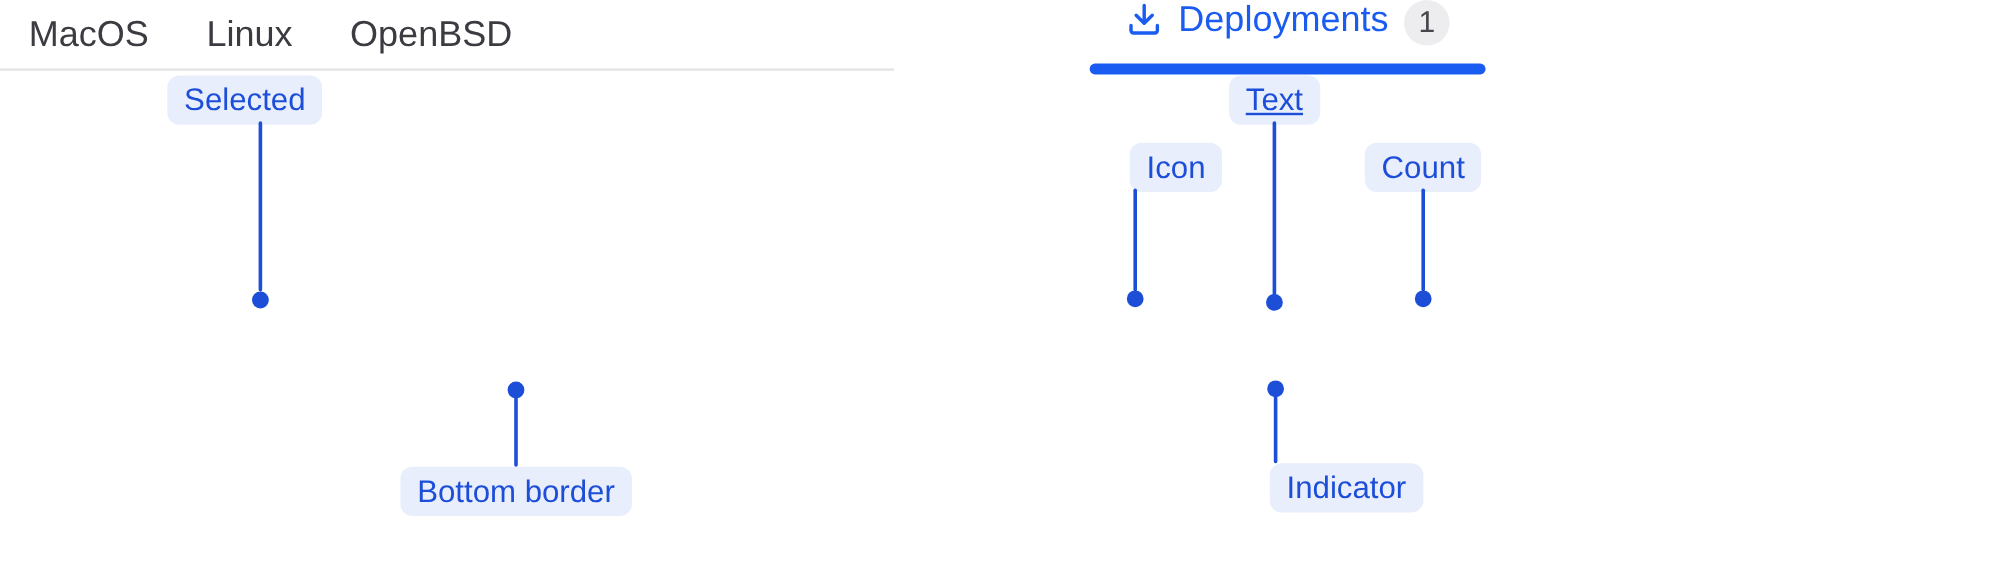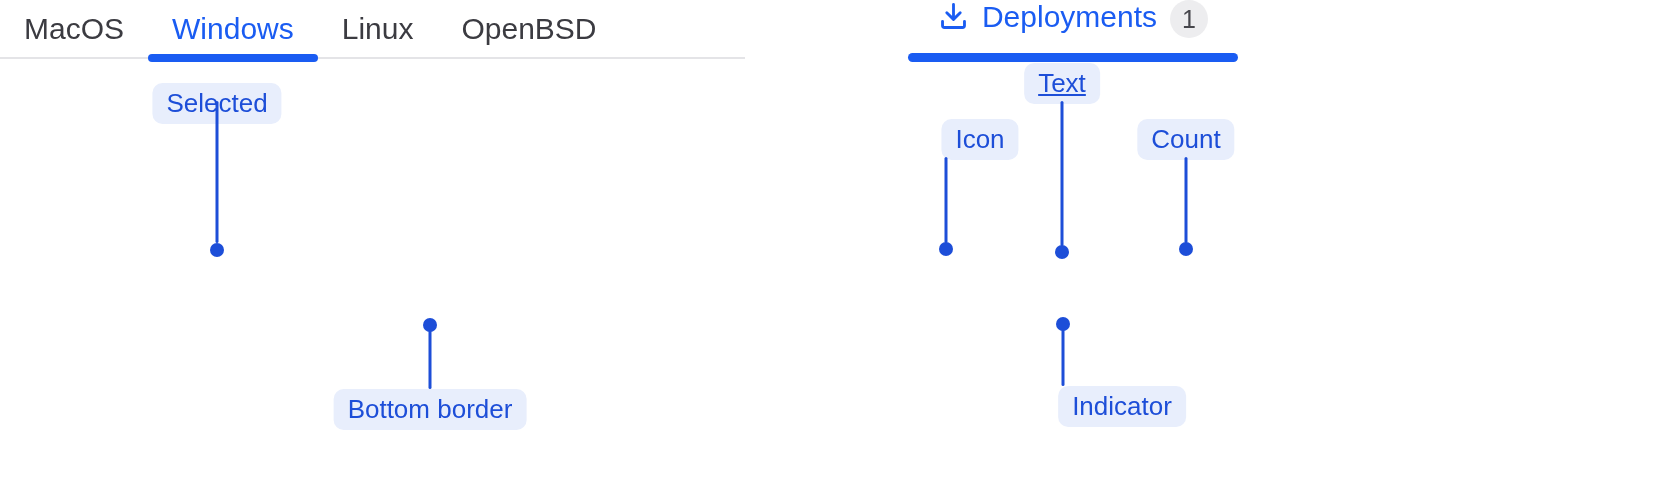--- a/index.html
+++ b/index.html
@@ -9,21 +9,21 @@
     font-family:"Liberation Sans", sans-serif;
   }
 
   
   .tabbar-left {
     position:absolute; left:0; top:262; width:745px; height:57px;
     display:flex; align-items:stretch;
     border-bottom:2px solid #e4e4e7;
   }
   .tab {
-    display:flex; padding:12px 24px;
+    display:flex; align-items:center; padding:0 24px;
     font-size:30px; color:#3b3b41; white-space:nowrap; cursor:pointer;
     position:relative;
   }
   .tab.active { color:#1a5cf2; }
   .tab.active .active-bar {
     position:absolute; left:0; right:0; bottom:-5px; height:8px;
     border-radius:4px; background:#1a5cf2;
   }
 
   
@@ -54,21 +54,21 @@
   }
   .leader {
     position:absolute; width:3px; transform:translateX(-50%);
     background:#1d4ed8; border-radius:1.5px;
   }
   .dot {
     position:absolute; width:14px; height:14px; border-radius:50%;
     background:#1d4ed8; transform:translate(-50%,-50%);
   }
 
-  .pill-selected      { left:217px;  top:63px;margin-top:20px;  }
+  .pill-selected      { left:204px;  top:63px;  }
   .line-selected      { left:217px;  top:101px; height:142px; }
   .dot-selected       { left:217px;  top:250px; }
 
   .pill-text          { left:1062px; top:63px;text-decoration:underline;  }
   .line-text          { left:1062px; top:101px; height:145px; }
   .dot-text           { left:1062px; top:252px; }
 
   .pill-icon          { left:980px;  top:119px;text-align:right; }
   .line-icon          { left:946px;  top:157px; height:86px; }
   .dot-icon           { left:946px;  top:249px; }
@@ -86,24 +86,20 @@
   .dot-indicator      { left:1063px; top:324px; }
 </style>
 </head>
 <body>
 
 <div class="canvas">
 
   <div class="tabbar-left">
     <div class="tab">
       <span>MacOS</span>
-    </div>
-    <div class="tab active">
-      <span>Windows</span>
-      <span class="active-bar"></span>
     </div>
     <div class="tab">
       <span>Linux</span>
     </div>
     <div class="tab">
       <span>OpenBSD</span>
     </div>
   </div>
 
   <div class="tabbar-right">

